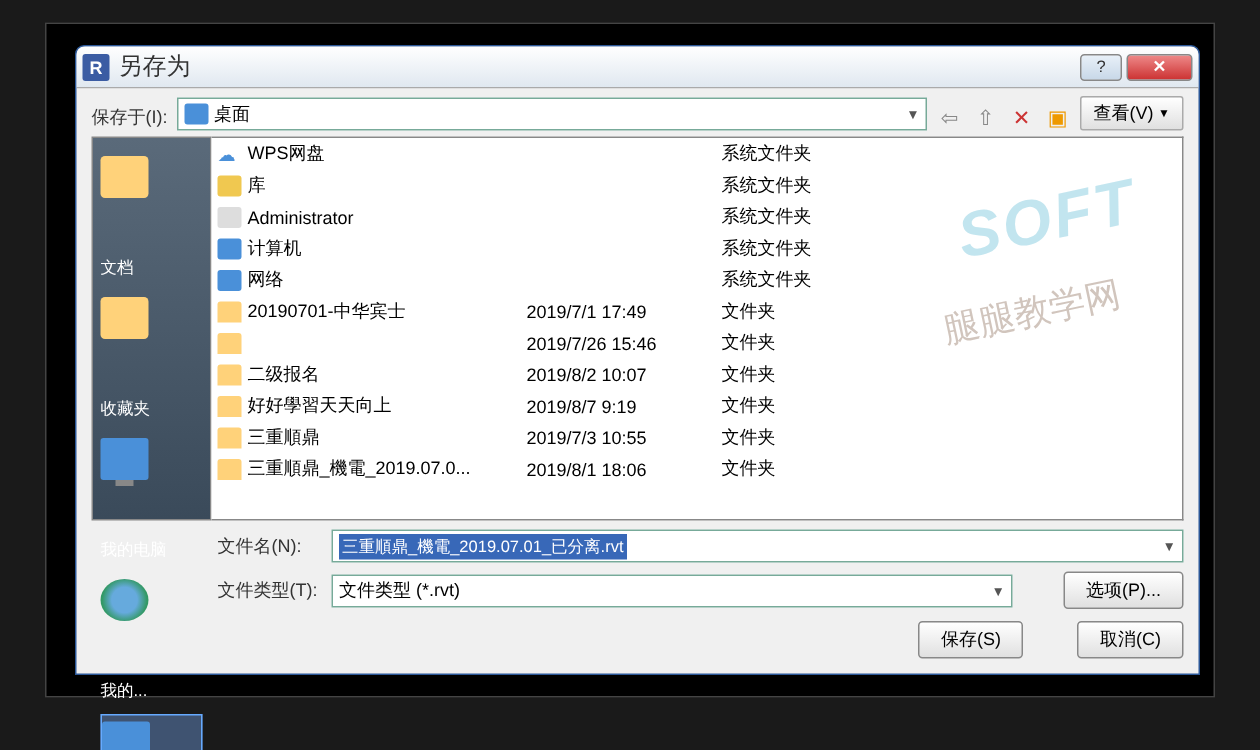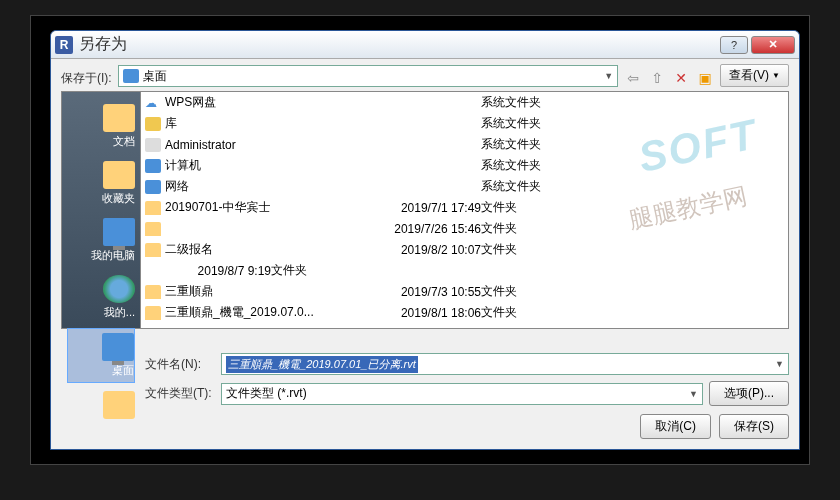--- a/index.html
+++ b/index.html
@@ -16,45 +16,45 @@
 .toolbar-row { height: 32px; display: flex; align-items: flex-end; padding: 4px 10px; gap: 6px; }
 .label { font-size: 12px; color: #333; }
 .location-dd { flex: 1; height: 22px; border: 1px solid #7a9; background: #fff; display: flex; align-items: center; padding: 0 4px; font-size: 12px; }
 .dd-icon { width: 16px; height: 14px; background: #4a90d9; margin-right: 4px; border-radius: 2px; }
 .dd-arrow { margin-left: auto; font-size: 9px; color: #555; }
 .tb-icons { display: flex; gap: 6px; align-items: center; }
 .tb-icon { width: 18px; height: 18px; display: flex; align-items: center; justify-content: center; font-size: 14px; color: #888; cursor: pointer; }
 .view-btn { border: 1px solid #aaa; padding: 2px 8px; font-size: 12px; background: linear-gradient(#fff,#e0e0e0); border-radius: 2px; display: flex; align-items: center; gap: 3px; cursor: pointer; }
 .body-row { flex: 1; display: flex; min-height: 0; padding: 0 10px; }
 .sidebar { width: 80px; background: linear-gradient(#5a6a7a, #3a4a5a); display: flex; flex-direction: column; align-items: center; padding: 8px 0; gap: 4px; border: 1px solid #888; }
-.side-item { display: flex; flex-direction: column; align-items: flex-end; font-size: 11px; color: #fff; padding: 4px 0; width: 68px; cursor: pointer; }
+.side-item { display: flex; flex-direction: column; align-items: flex-start; font-size: 11px; color: #fff; padding: 4px 0; width: 68px; cursor: pointer; gap: 37px; }
 .side-item.sel { background: rgba(100,140,200,0.5); border: 1px solid #6af; }
 .side-ico { width: 32px; height: 28px; background: #ffd27a; border-radius: 3px; margin-bottom: 2px; position: relative; }
 .side-ico.monitor { background: #4a90d9; border-radius: 2px; }
 .side-ico.monitor::after { content:""; position:absolute; bottom:-4px; left:10px; width:12px; height:4px; background:#888; }
 .side-ico.earth { background: radial-gradient(circle, #6ad 40%, #396 70%); border-radius: 50%; }
 .file-area { flex: 1; display: flex; flex-direction: column; border: 1px solid #888; border-left: none; background: #fff; position: relative; }
 .columns { display: flex; height: 22px; background: linear-gradient(#fdfdfd,#ececec); border-bottom: 1px solid #ccc; font-size: 12px; }
 .col { padding: 3px 6px; border-right: 1px solid #ddd; }
 .col-name { width: 210px; } .col-date { width: 130px; } .col-type { width: 110px; } .col-size { flex: 1; }
 .file-list { flex: 1; overflow: hidden; font-size: 12px; }
 .file-row { display: flex; height: 21px; align-items: center; cursor: pointer; }
 .cell-name { width: 210px; display: flex; align-items: center; padding-left: 4px; gap: 4px; white-space: nowrap; overflow: hidden; }
-.cell-date { width: 130px; text-align: right; } .cell-type { width: 110px; } .cell-size { flex: 1; }
+.cell-date { width: 130px; } .cell-type { width: 110px; } .cell-size { flex: 1; }
 .fico { width: 16px; height: 14px; flex-shrink: 0; }
 .fico.cloud { color: #4a90d9; } .fico.lib { background: #f0c850; border-radius: 2px; }
 .fico.user { background: #ddd; border-radius: 2px; } .fico.pc { background: #4a90d9; border-radius: 2px; }
 .fico.net { background: #4a90d9; border-radius: 2px; } .fico.folder { background: #ffd27a; border-radius: 2px 2px 0 0; }
 .watermark { position: absolute; right: 30px; top: 30px; font-size: 42px; font-weight: bold; color: rgba(80,180,210,0.35); transform: rotate(-12deg); pointer-events: none; font-style: italic; letter-spacing: 2px; }
 .watermark2 { position: absolute; right: 40px; top: 100px; font-size: 24px; color: rgba(140,110,90,0.4); transform: rotate(-12deg); pointer-events: none; }
-.bottom-fields { padding: 24px 10px 2px 94px; display: flex; flex-direction: column; gap: 6px; }
+.bottom-fields { padding: 6px 10px 2px 94px; display: flex; flex-direction: column; gap: 6px; }
 .field-row { display: flex; align-items: center; gap: 6px; }
 .field-input { flex: 1; height: 22px; border: 1px solid #7a9; background: #fff; font-size: 12px; padding: 0 4px; display: flex; align-items: center; }
-.filename-val { background: #3868b8; color: #fff; padding: 1px 2px; font-size: 11px; font-style: italic; }
-.btn { border: 1px solid #888; padding: 3px 14px; font-size: 12px; background: linear-gradient(#fff,#e0e0e0); border-radius: 3px; cursor: pointer; white-space: nowrap; }
+.filename-val { background: #3868b8; color: #fff; padding: 1px 2px; font-size: 11px; }
+.btn { border: 1px solid #888; padding: 3px 14px; font-size: 12px; background: linear-gradient(#fff,#e0e0e0); border-radius: 3px; cursor: pointer; white-space: nowrap; margin-left: 28px; }
 .bottom-bar { display: flex; padding: 6px 10px 10px; gap: 8px; align-items: center; }
 .bottom-bar .spacer { flex: 1; }
 .tiny-arrow { font-size: 8px; }
 </style>
 </head>
 <body>
 
 <div class="outer-frame"></div>
 
 <div class="dialog">
@@ -183,20 +183,24 @@
           <div class="file-row">
             <div class="cell-name">
               <span class="fico folder"></span>
               <span>二级报名</span>
             </div>
             <div class="cell-date">2019/8/2 10:07</div>
             <div class="cell-type">文件夹</div>
             <div class="cell-size"></div>
           </div>
           <div class="file-row">
+            <div class="cell-name">
+              <span class="fico folder"></span>
+              <span>好好學習天天向上</span>
+            </div>
             <div class="cell-date">2019/8/7 9:19</div>
             <div class="cell-type">文件夹</div>
             <div class="cell-size"></div>
           </div>
           <div class="file-row">
             <div class="cell-name">
               <span class="fico folder"></span>
               <span>三重順鼎</span>
             </div>
             <div class="cell-date">2019/7/3 10:55</div>
@@ -232,16 +236,16 @@
       <div class="field-input">
         <span>文件类型 (*.rvt)</span>
         <span class="dd-arrow">▼</span>
       </div>
       <button class="btn">选项(P)...</button>
     </div>
   </div>
 
   <div class="bottom-bar">
     <div class="spacer"></div>
+    <button class="btn">保存(S)</button>
     <button class="btn">取消(C)</button>
-    <button class="btn">保存(S)</button>
   </div>
 </div>
 
 </body></html>

